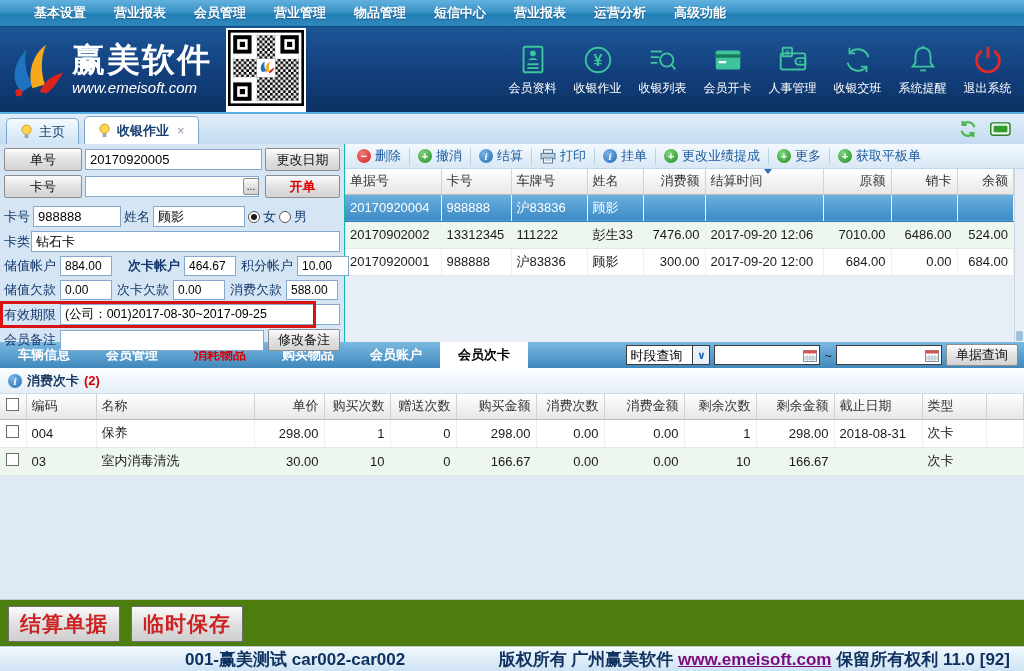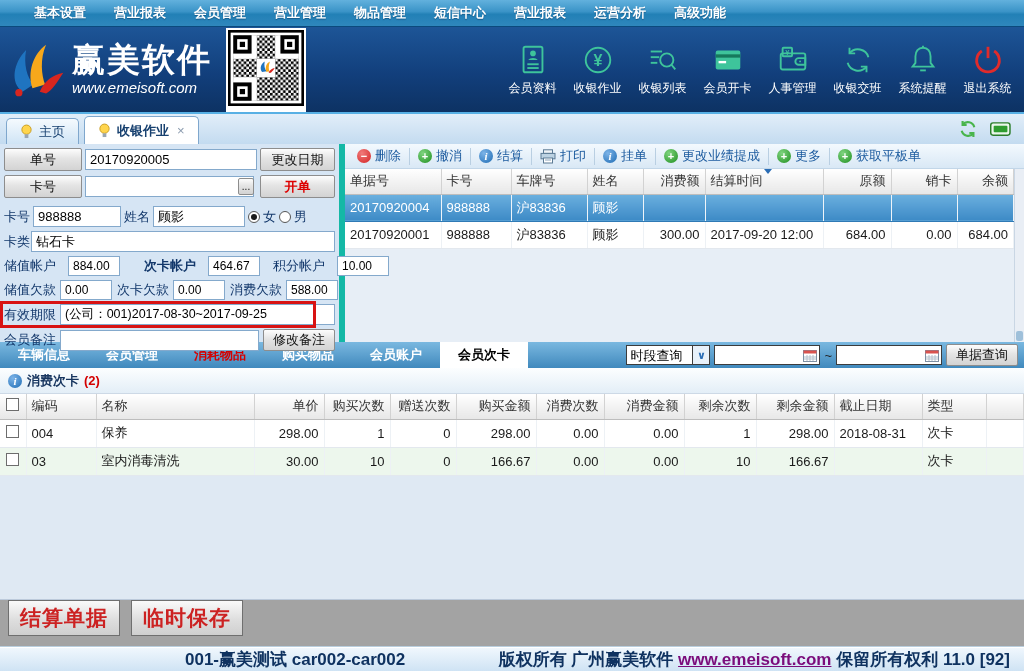--- a/index.html
+++ b/index.html
@@ -28,21 +28,21 @@
   .tabrow { height:30px; flex:0 0 30px; background:linear-gradient(180deg,#e2eef9,#c3dbf0); display:flex; align-items:flex-end; padding-left:6px; }
   .tab { height:26px; display:flex; align-items:center; gap:6px; padding:0 13px; margin-right:5px;
     border:1px solid #7fa7cd; border-bottom:none; border-radius:5px 5px 0 0;
     background:linear-gradient(180deg,#f5fafe,#cfe4f5); font-size:13px; color:#17406f; cursor:pointer; }
   .tab.active { background:#fff; font-weight:bold; height:28px; }
   .tab .close { color:#8a9aae; font-size:13px; font-weight:normal; margin-left:2px; }
   .tab-tools { margin-left:auto; align-self:center; display:flex; align-items:center; gap:12px; margin-right:12px; }
 
   
   .workspace { height:198px; flex:0 0 198px; display:flex; }
-  .form-panel { width:345px; flex:0 0 345px; background:#d6e5f4; border-right:6px solid #14b8a6; padding:4px 4px 0 4px; font-size:13px; color:#13386b; position:relative; }
+  .form-panel { width:345px; flex:0 0 345px; background:#d6e5f4; border-right:1px solid #14b8a6; padding:4px 4px 0 4px; font-size:13px; color:#13386b; position:relative; }
   .frow { display:flex; align-items:center; margin-bottom:4px; gap:3px; }
   .gbtn { background:linear-gradient(180deg,#fdfdfd,#e4e4e4 45%,#d3d3d3); border:1px solid #8d8d8d; border-radius:2px;
     font-size:13px; color:#111; text-align:center; display:flex; align-items:center; justify-content:center; cursor:pointer; }
   .btn-field { width:78px; height:23px; flex:0 0 78px; }
   .btn-right { width:75px; height:23px; flex:0 0 75px; }
   .btn-red { color:#dd0000; font-weight:bold; }
   .tin { border:1px solid #84a9cc; background:#fff; height:21px; font-size:13px; padding:0 4px; color:#000; font-family:inherit; }
   .grow { flex:1; min-width:0; }
   .lbl { white-space:nowrap; }
   .lbl4 { width:55px; flex:0 0 55px; }
@@ -91,21 +91,21 @@
   
   .section-bar { height:26px; flex:0 0 26px; background:linear-gradient(180deg,#fcfeff,#e3eef7); border-bottom:1px solid #cdd9e6;
     display:flex; align-items:center; padding-left:8px; gap:5px; font-size:13px; font-weight:bold; color:#17355f; }
   .section-bar .count { color:#d40000; }
   .times-wrap td { height:28px; }
   .checkbox { width:13px; height:13px; border:1px solid #6d6d6d; background:#fff; display:inline-block; cursor:pointer; }
 
   .filler { flex:1; background:#dfe9f3; }
 
   
-  .action-bar { height:48px; flex:0 0 48px; background:#a3a3a3; border-top:1px solid #bccadb; display:flex; padding-left:8px; gap:11px; }
+  .action-bar { height:48px; flex:0 0 48px; background:#4d7c0f; border-top:1px solid #bccadb; display:flex; align-items:center; padding-left:8px; gap:11px; }
   .big-btn { width:112px; height:36px; background:linear-gradient(180deg,#fafafa,#dedede 55%,#cfcfcf); border:1px solid #6f6f6f;
     color:#cc2222; font-size:21px; font-weight:bold; display:flex; align-items:center; justify-content:center; cursor:pointer;
     font-family:"Liberation Serif","DejaVu Serif",serif; letter-spacing:1px; }
   .statusbar { height:24px; flex:0 0 24px; background:linear-gradient(180deg,#f0f7fd,#cfe3f4); border-top:1px solid #ffffff;
     box-shadow:0 -1px 0 #b9cede; display:flex; align-items:center; font-size:17px; font-weight:bold; color:#0f3260; }
   .status-left { margin-left:185px; white-space:nowrap; }
   .status-right { margin-left:auto; margin-right:14px; white-space:nowrap; }
   .status-right a { color:#7b0c7b; text-decoration:underline; cursor:pointer; }
 </style>
 </head>
@@ -299,21 +299,21 @@
             <span class="dot"></span>
           </span>
         <span class="lbl">女</span>
         <span class="radio"></span>
         <span class="lbl">男</span>
       </div>
       <div class="frow" style="gap:1px;">
         <span class="lbl">卡类</span>
         <input class="tin grow" value="钻石卡" style="">
       </div>
-      <div class="frow" style="gap:9px;">
+      <div class="frow" style="gap:1px;">
         <span class="lbl lbl4">储值帐户</span>
         <input class="tin val3" value="884.00" style="">
         <span class="lbl lbl4" style="margin-left:15px;font-weight:bold;">次卡帐户</span>
         <input class="tin val3" value="464.67" style="">
         <span class="lbl lbl4" style="margin-left:4px;">积分帐户</span>
         <input class="tin val3" value="10.00" style="">
       </div>
       <div class="frow" style="gap:1px;">
         <span class="lbl lbl4">储值欠款</span>
         <input class="tin val3" value="0.00" style="">
@@ -403,20 +403,31 @@
             <tr class="selected">
               <td>20170920004</td>
               <td>988888</td>
               <td>沪83836</td>
               <td>顾影</td>
               <td class="num"></td>
               <td></td>
               <td class="num"></td>
               <td class="num"></td>
               <td class="num"></td>
+            </tr>
+            <tr class="green">
+              <td>20170902002</td>
+              <td>13312345</td>
+              <td>111222</td>
+              <td>彭生33</td>
+              <td class="num">7476.00</td>
+              <td>2017-09-20 12:06</td>
+              <td class="num">7010.00</td>
+              <td class="num">6486.00</td>
+              <td class="num">524.00</td>
             </tr>
             <tr>
               <td>20170920001</td>
               <td>988888</td>
               <td>沪83836</td>
               <td>顾影</td>
               <td class="num">300.00</td>
               <td>2017-09-20 12:00</td>
               <td class="num">684.00</td>
               <td class="num">0.00</td>

